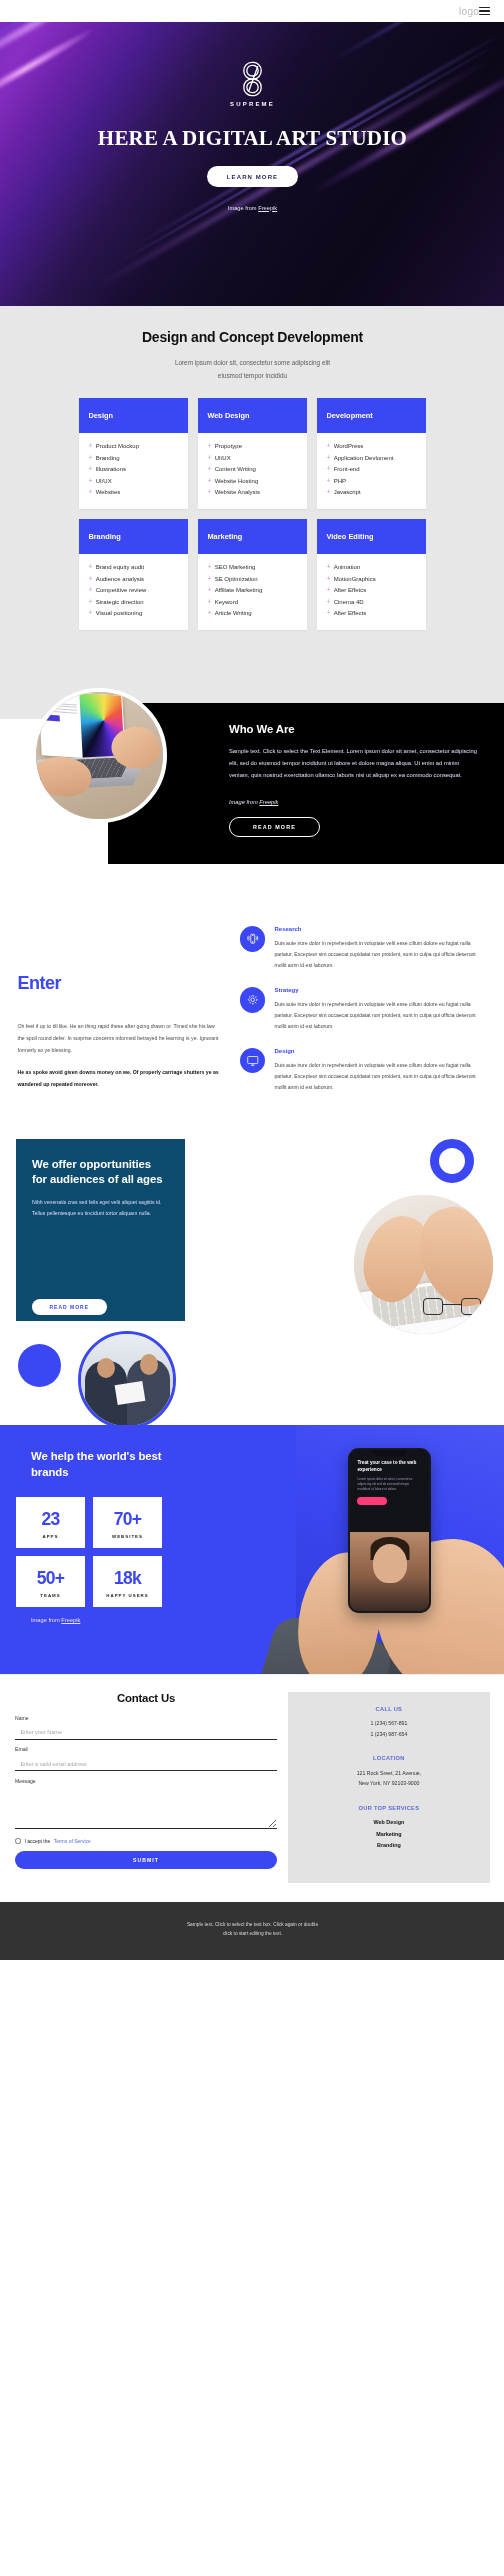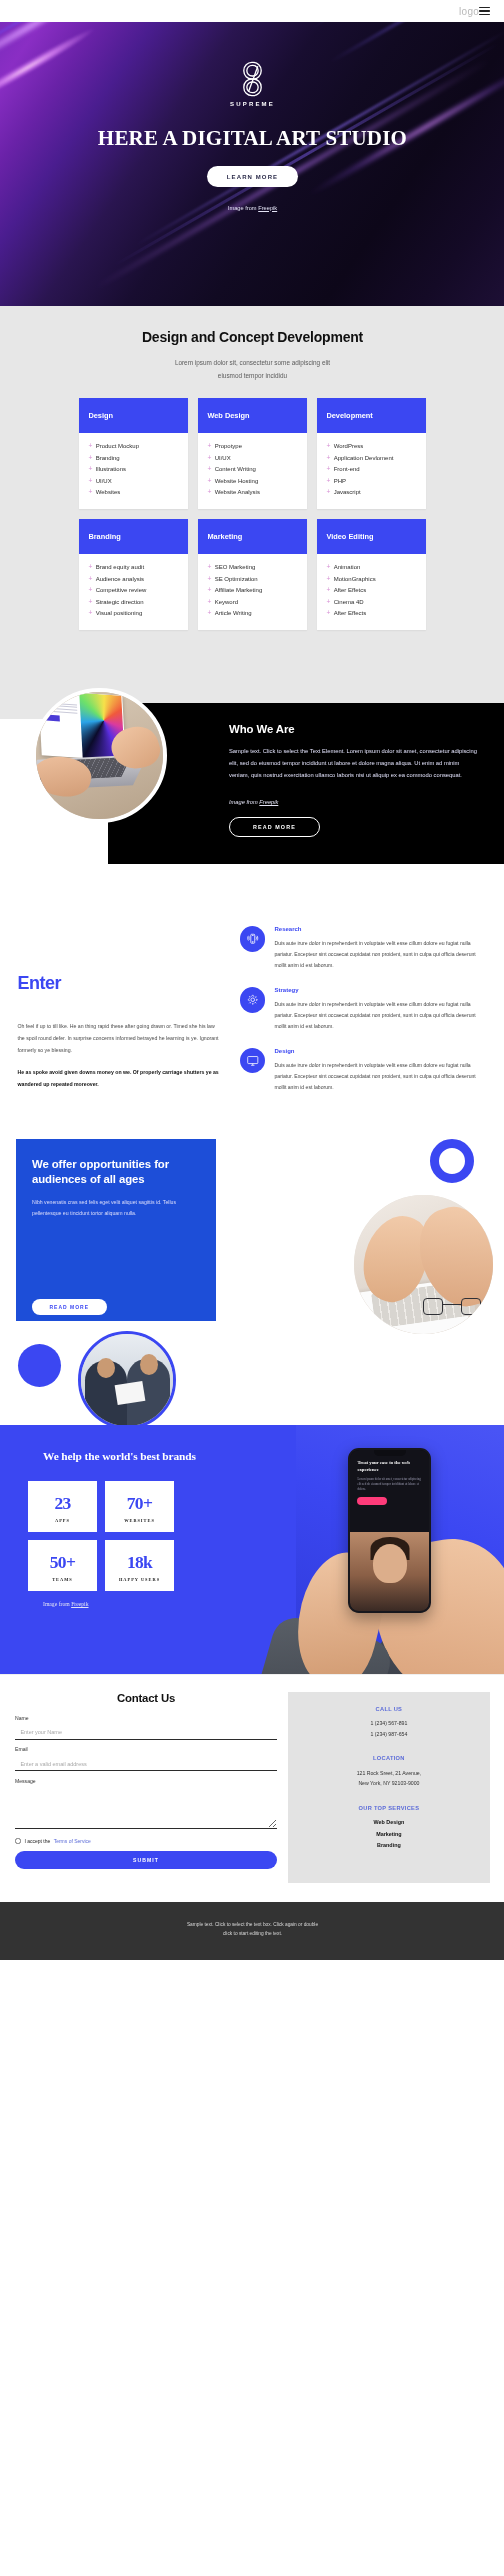--- a/index.html
+++ b/index.html
@@ -267,22 +267,22 @@
 
   
   .opp {
     position: relative;
     background: #fff;
     height: 296px;
     overflow: hidden;
   }
   .opp-panel {
     position: absolute; left: 16px; top: 10.8px;
-    width: 200px; min-height: 182px;
-    background: #1d4ed8; color: #fff;
+    width: 169px; min-height: 182px;
+    background: #0c4a6e; color: #fff;
     padding: 17.5px 16px 17.5px;
   }
   .opp-panel h2 { font-size: 11.4px; font-weight: 700; line-height: 1.35; letter-spacing:-0.1px; margin-bottom: 9.4px; }
   .opp-panel p { font-size: 5.2px; line-height: 2.1; color: #dedffb; }
   .opp-ring {
     position: absolute; right: 31px; top: 10.8px;
     width: 44px; height: 44px; border-radius: 50%;
     border: 9.4px solid #3b47f2;
   }
   .opp-photo {
@@ -329,24 +329,23 @@
   .read-btn-white {
     background: #fff; border: none; border-radius: 15px; color: #3b47f2;
     font-size: 5px; font-weight: 700; letter-spacing: 1px;
     padding: 5.4px 17.5px; cursor: pointer; font-family: "Liberation Sans", sans-serif;
   }
 
   
   .brands {
     position: relative;
     background: #3b47f2;
-    padding: 24px 16px 32px;
+    padding: 24px 4px 32px;
     overflow: hidden;
     min-height: 249px;
-    font-family: Liberation Serif, serif;
   }
   .brands h2 {
     color: #fff; font-size: 11.4px; font-weight: 700; line-height: 1.4;
     letter-spacing: -0.1px; margin: 0 0 16px 27px; max-width: 155px;
   }
   .stats-grid {
     display: grid; grid-template-columns: repeat(2, 69px);
     gap: 8px; margin-left: 12px;
   }
   .stat {

